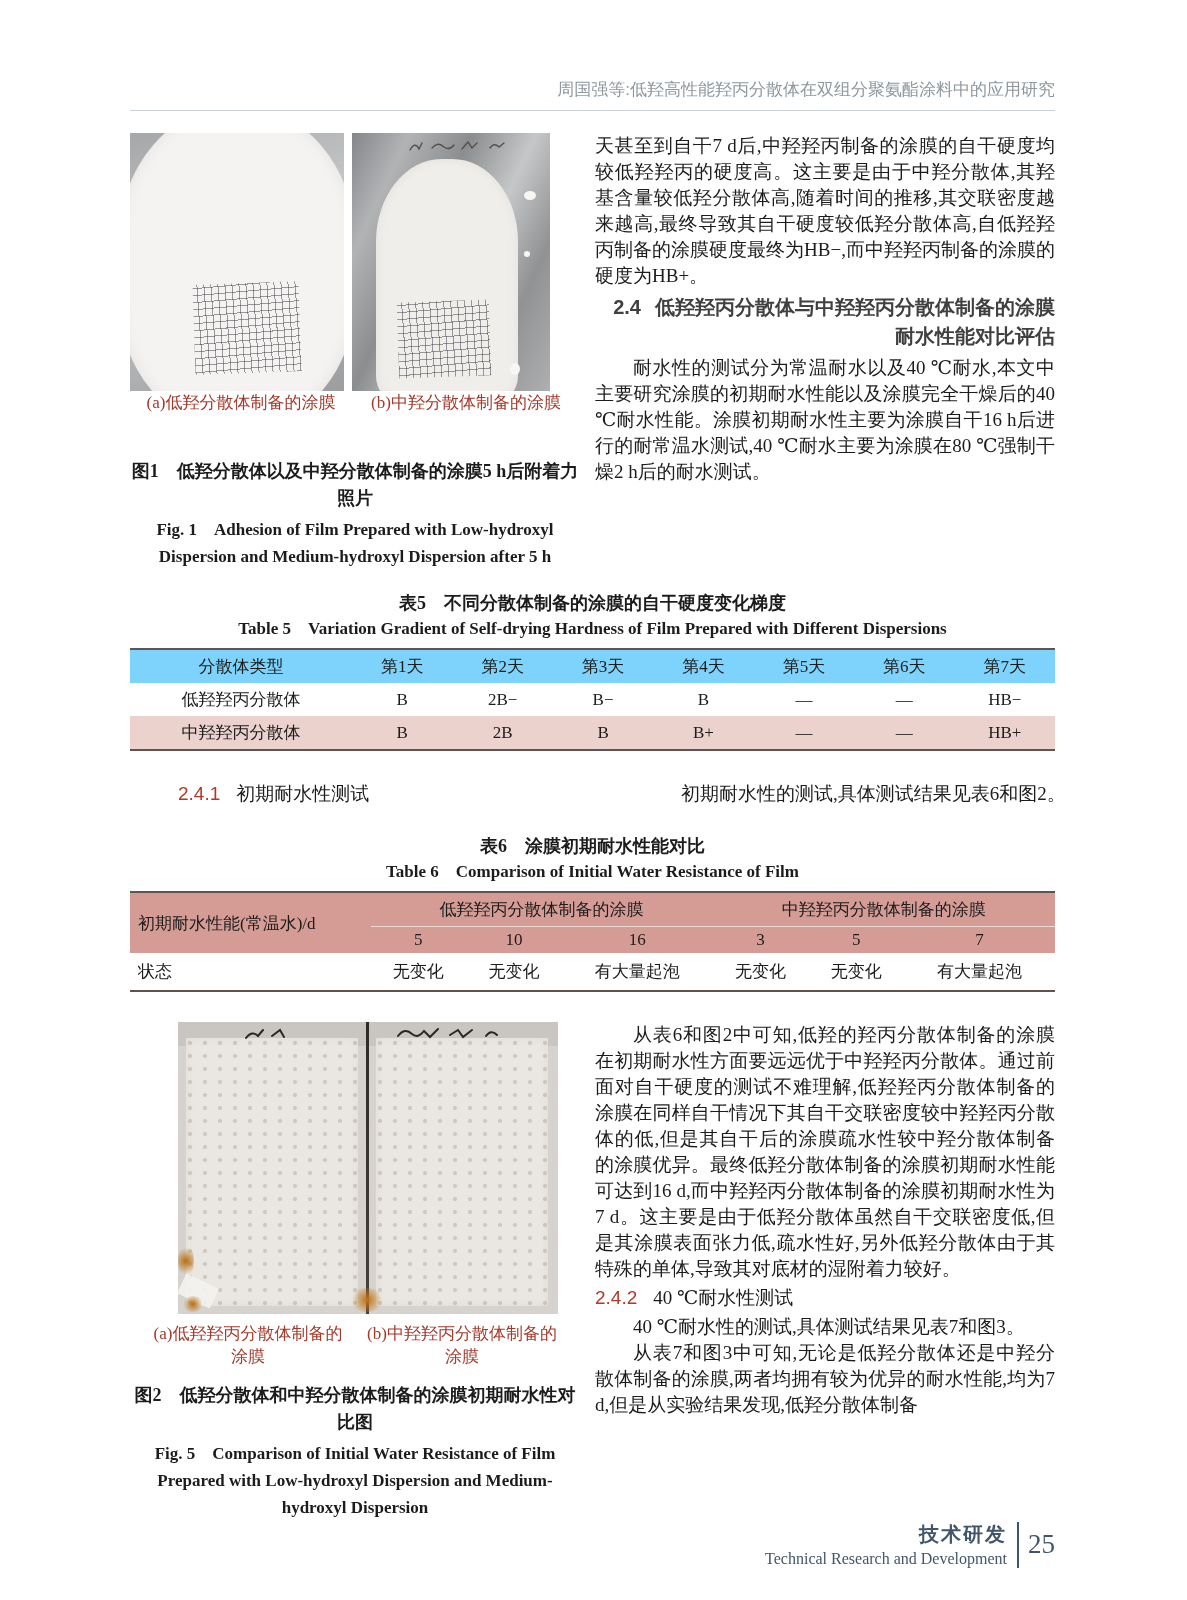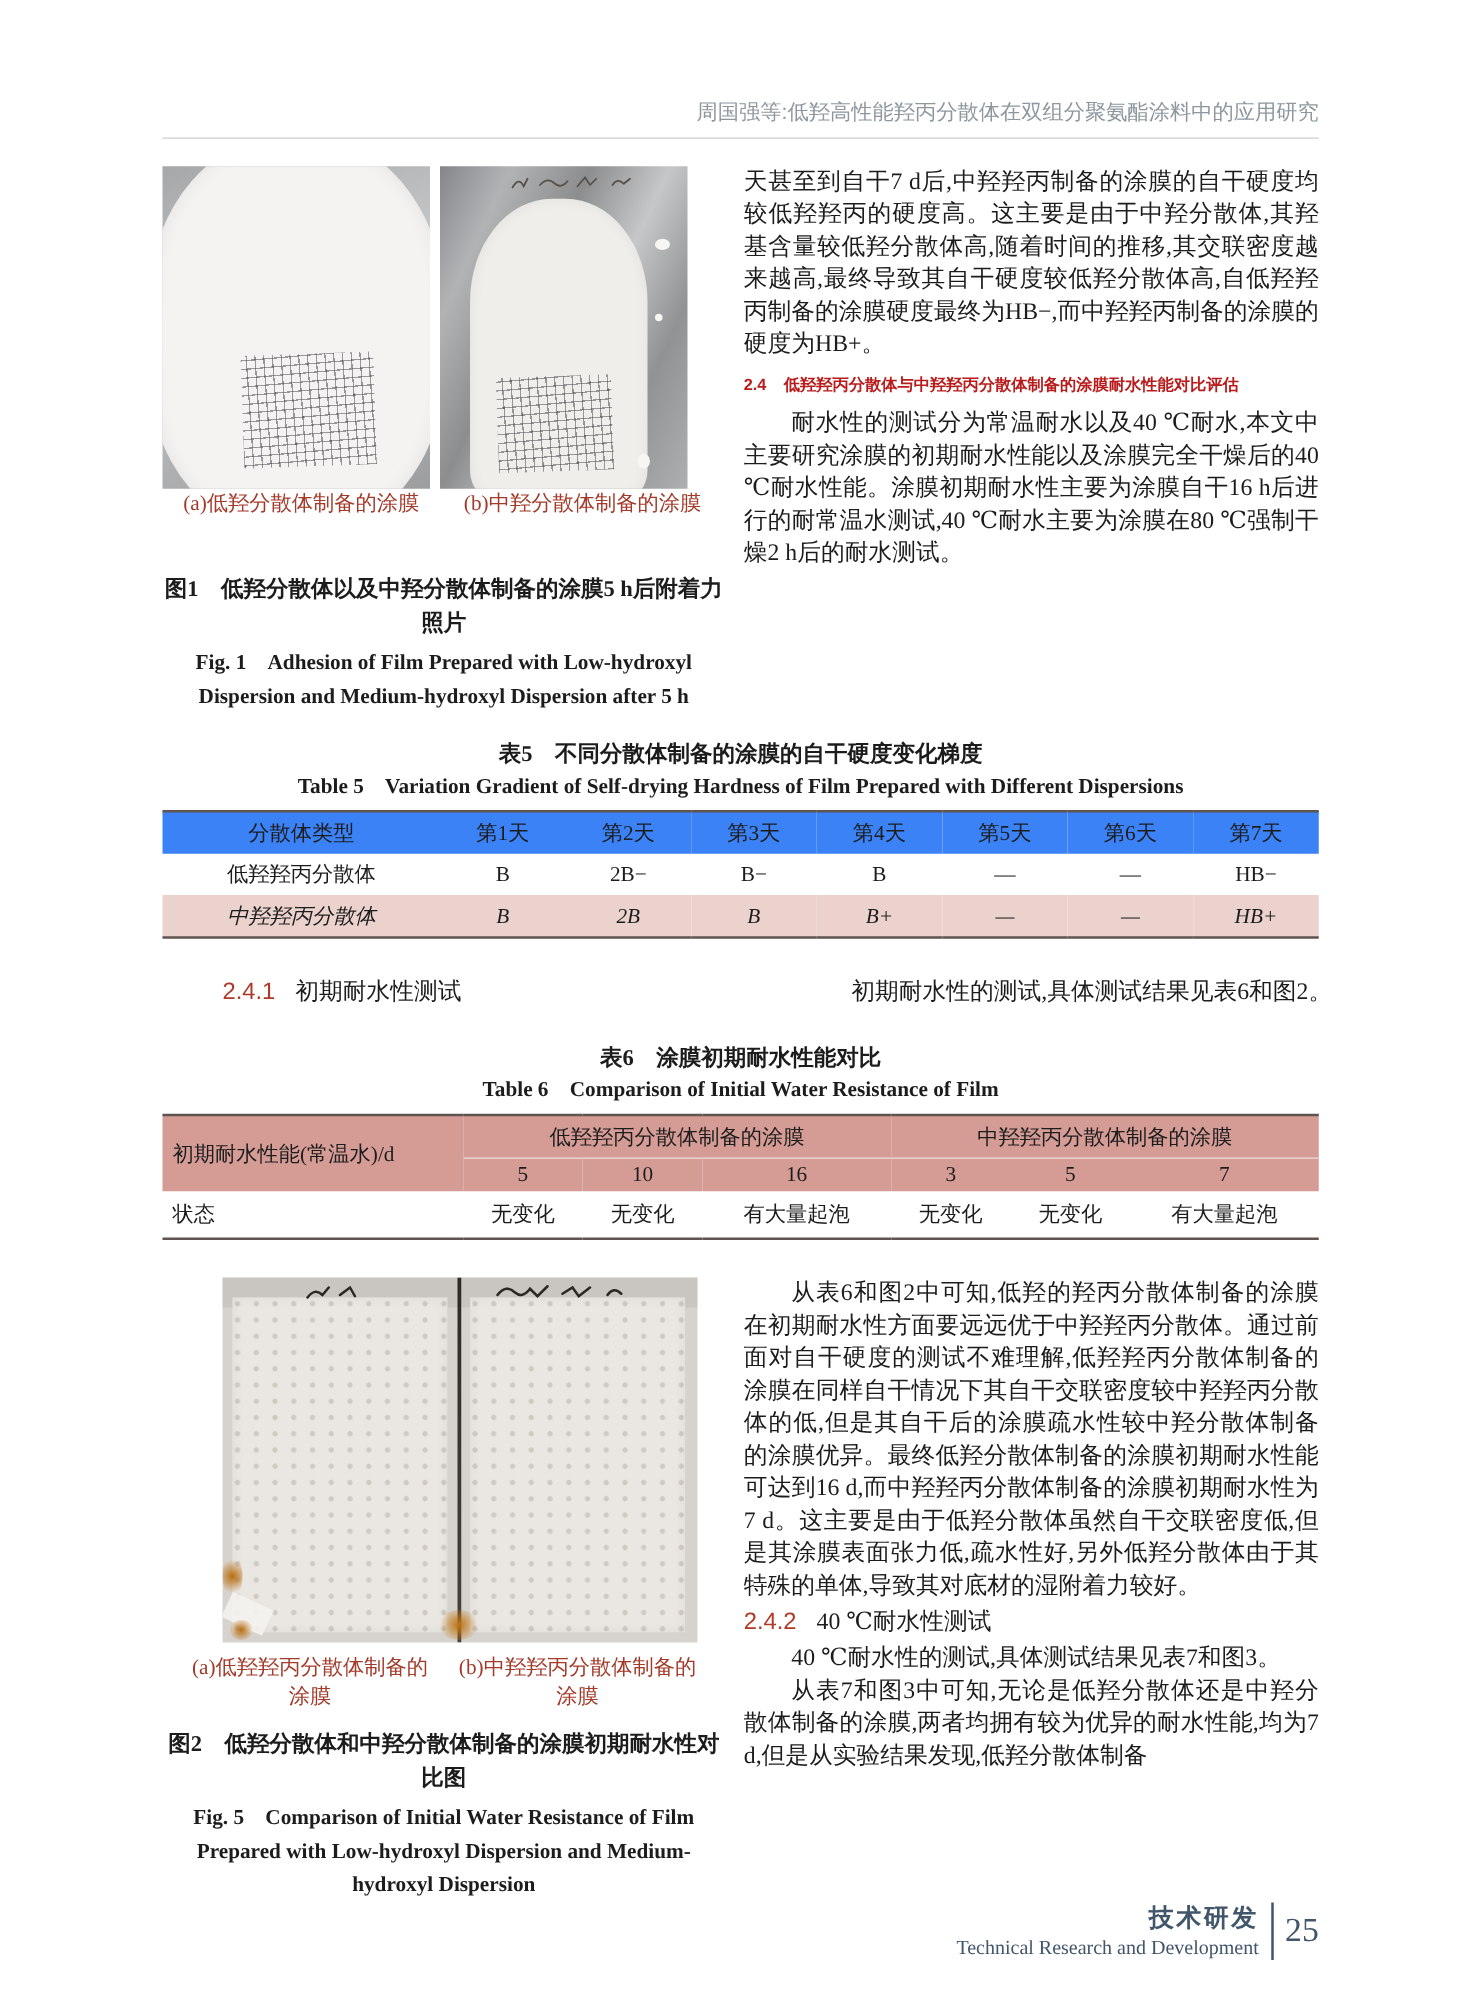--- a/index.html
+++ b/index.html
@@ -43,33 +43,33 @@
       repeating-linear-gradient(-3deg, rgba(60,60,66,.5) 0 1px, transparent 1px 7px); }
   .ch-a { left:64px; top:150px; width:106px; height:90px; }
   .ch-b { left:46px; top:168px; width:92px; height:76px; }
   .drip { position:absolute; background:#f7f6f3; border-radius:50%; }
   .fig-captions { display:flex; margin-top:1px; }
   .fig-captions .cap { font-size:17px; text-align:center; line-height:22px; }
   .fig1-cap-a { width:222px; } .fig1-cap-b { width:228px; }
   .fig-title-cn { margin-top:44px; font-size:18px; font-weight:bold; text-align:center; line-height:27px; }
   .fig-title-en { margin-top:4px; font-size:17px; font-weight:bold; text-align:center; line-height:27px; }
   
-  .sec-h { font-size:13px; font-weight:bold; color:#b91c1c; line-height:29px;
-    padding-left:2.8em; text-indent:-2.8em; margin:4px 0 4px 0;}
+  .sec-h { font-size:20px; font-weight:bold; color:#404040; line-height:29px;
+    padding-left:2.8em; text-indent:-2.8em; margin:4px 0 4px 0;text-align:right;}
   .sec-h .num { margin-right:14px; font-family:"Liberation Sans",sans-serif; font-weight:bold;}
   .subsec { font-size:19px; line-height:26px; }
   .subsec .num { color:#b03a28; font-family:"Liberation Sans",sans-serif; margin-right:16px; }
   
   .tbl-title-cn { font-size:18px; font-weight:bold; text-align:center; line-height:26px; }
   .tbl-title-en { font-size:17px; font-weight:bold; text-align:center; line-height:26px; margin-bottom:6px;}
   table { width:100%; border-collapse:collapse; font-size:17px;
     border-top:2px solid #5f5450; border-bottom:2px solid #5f5450; }
   th, td { text-align:center; font-weight:normal; padding:5px 4px; }
-  .t5 thead tr { background:#3b82f6; }
-  .t5 tbody tr.alt { background:#ecd2cc;font-style:italic; }
+  .t5 thead tr { background:#7dd3fc; }
+  .t5 tbody tr.alt { background:#ecd2cc; }
   .t5 th:first-child, .t5 td:first-child { width:24%; }
   .t6 tr.hdr { background:#d59c96; }
   .t6 .rowhead { text-align:left; padding-left:8px; width:26%; }
   .t6 th.grp { border-bottom:1px solid #e9d9d5; }
   .t6 tr.sub th { padding:3px 4px; }
   .t6 td:first-child { text-align:left; padding-left:8px; }
   .t6 td { padding:7px 4px; }
   .tbl-block5 { margin-top:20px; }
   .row-241 { margin-top:30px;margin-left:48px; }
   .tbl-block6 { margin-top:26px; }

